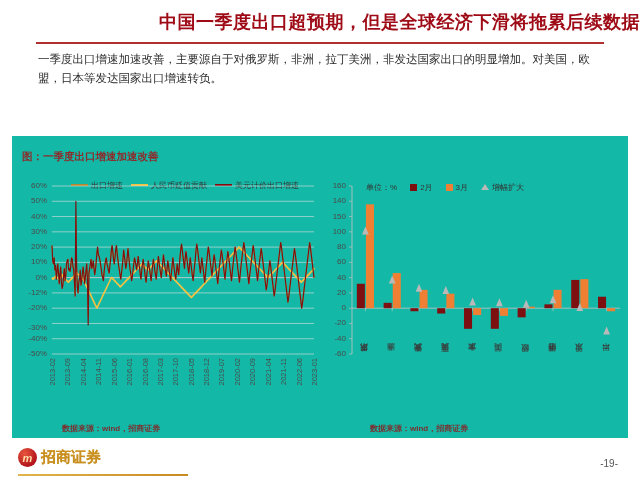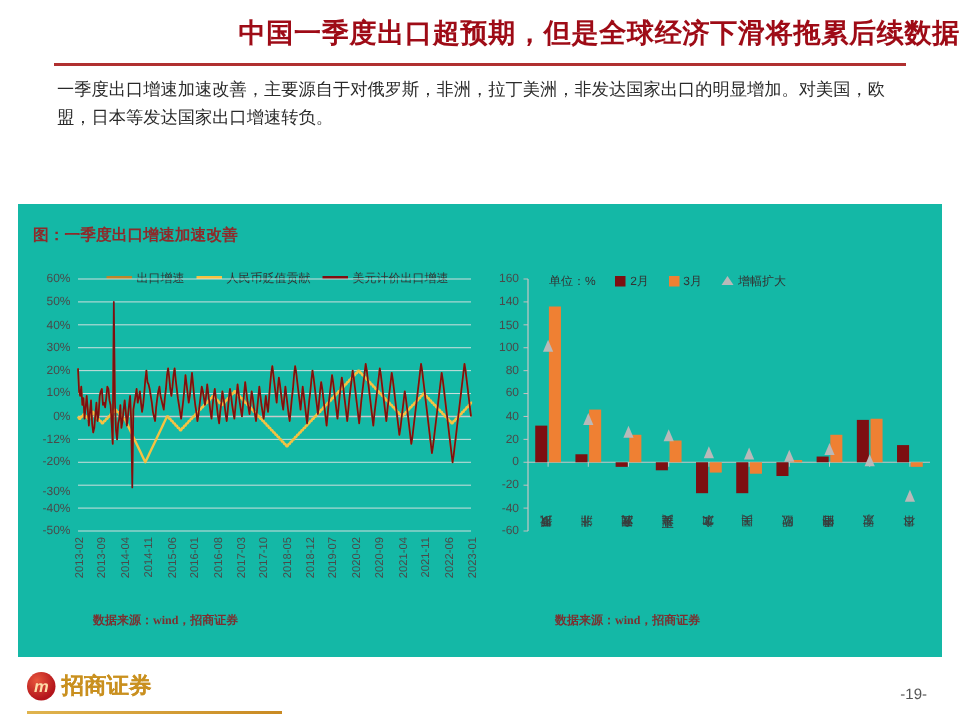--- a/index.html
+++ b/index.html
@@ -27,23 +27,23 @@
   .panel{position:absolute;top:136px;width:308px;height:302px;background:#14b8a6;}
   #panel-left{left:12px;}
   #panel-right{left:320px;}
   .panel-title{
     position:absolute;left:10px;top:14px;right:6px;
     font-size:10.5px;font-weight:bold;color:#8d2b2b;
     font-family:"DejaVu Sans","Liberation Sans",sans-serif;
   }
   .plot{position:absolute;left:0;top:40px;width:308px;height:240px;}
   .src{
-    position:absolute;bottom:19px;left:10px;
+    position:absolute;bottom:4px;left:10px;
     font-size:8px;font-weight:bold;color:#7b3030;
-    font-family:Liberation Serif, serif;
+    font-family:Liberation Sans, sans-serif;
     padding-left:40px;
   }
   
   .legend-l{position:absolute;left:40px;top:42px;width:266px;height:14px;
             display:flex;justify-content:center;gap:8px;align-items:center;}
   .lg-item{display:flex;align-items:center;gap:3px;font-size:8px;color:#333;}
   .lg-line{width:17px;height:2.6px;display:inline-block;}
   .legend-r{position:absolute;left:46px;top:44px;width:256px;height:14px;
             display:flex;gap:13px;align-items:center;}
   .lg-sq{width:7px;height:7px;display:inline-block;}

